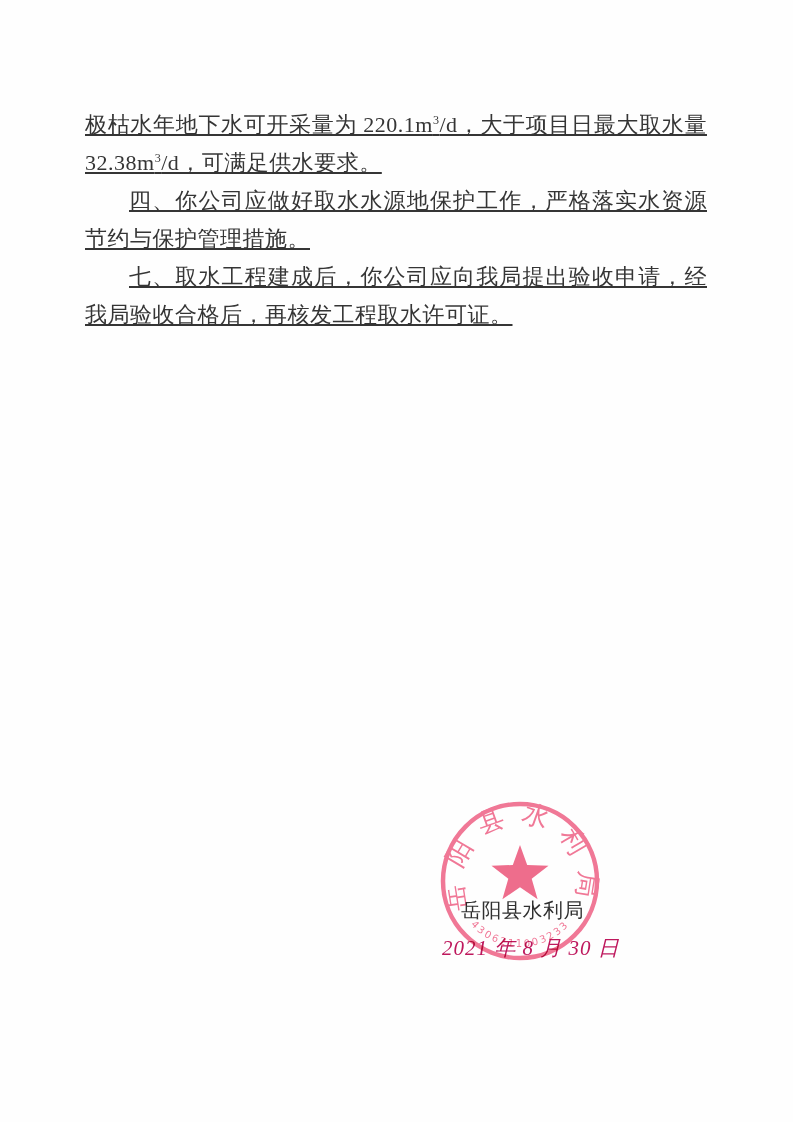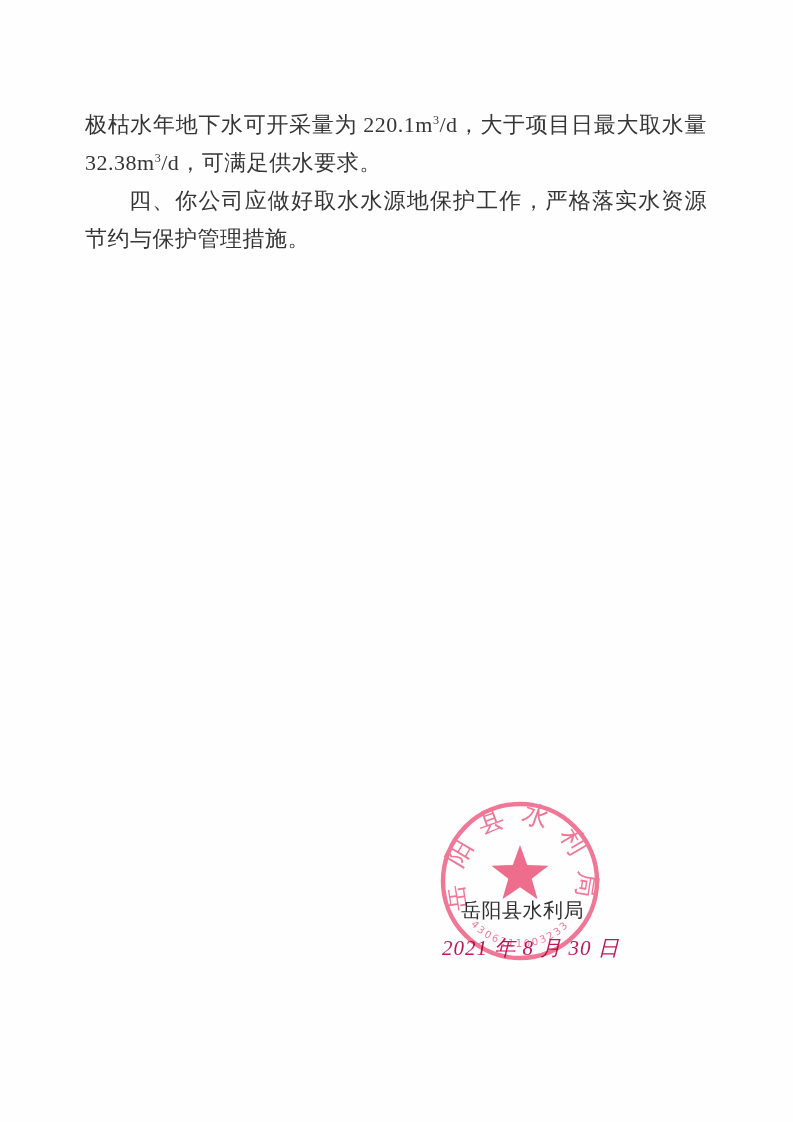--- a/index.html
+++ b/index.html
@@ -23,20 +23,21 @@
     top: 106px;
     width: 622px;
     font-size: 22px;
     line-height: 38px;
     text-align: justify;
     letter-spacing: 0.5px;
   }
   .content p {
     margin: 0;
     padding: 0;
+    text-decoration: underline;
   }
   .content p.indent {
     text-indent: 2em;
   }
   .content sup {
     font-size: 0.55em;
     line-height: 0;
   }
   .signature {
     position: absolute;
@@ -73,20 +74,21 @@
   }
 </style>
 </head>
 <body>
 
 <div class="page">
 
   <div class="content">
     <p><span>极枯水年地下水可开采量为 220.1m</span><sup>3</sup><span>/d，大于项目日最大取水量 32.38m</span><sup>3</sup><span>/d，可满足供水要求。</span></p>
     <p class="indent">四、你公司应做好取水水源地保护工作，严格落实水资源节约与保护管理措施。</p>
+    <p class="indent">七、取水工程建成后，你公司应向我局提出验收申请，经我局验收合格后，再核发工程取水许可证。</p>
   </div>
 
   <div class="signature">
     <div class="issuer">岳阳县水利局</div>
     <div class="issue-date">2021 年 8 月 30 日</div>
   </div>
 
   <svg class="seal" viewBox="0 0 200 200" xmlns="http://www.w3.org/2000/svg">
     <defs>
       <path id="seal-top-arc" d="M 52.5 133.3 A 58 58 0 1 1 147.5 133.3" fill="none"></path>

